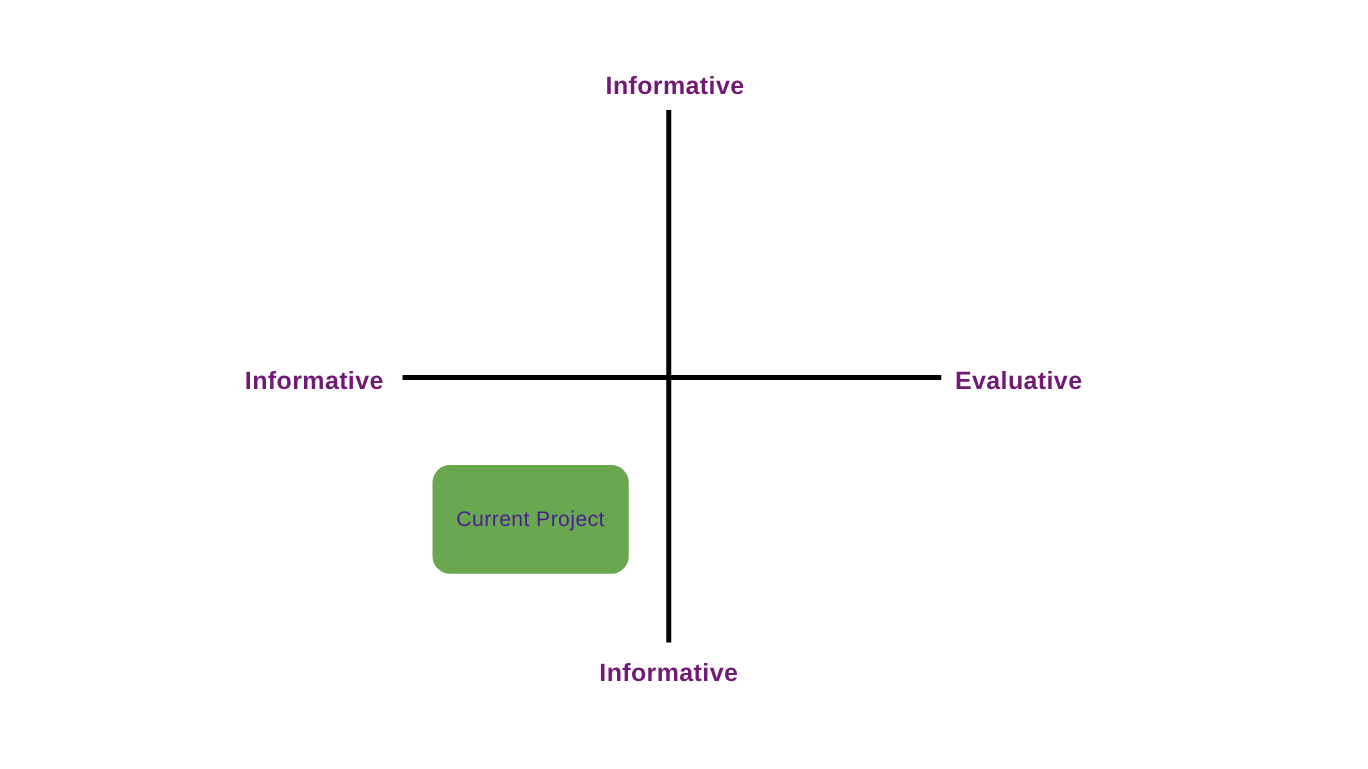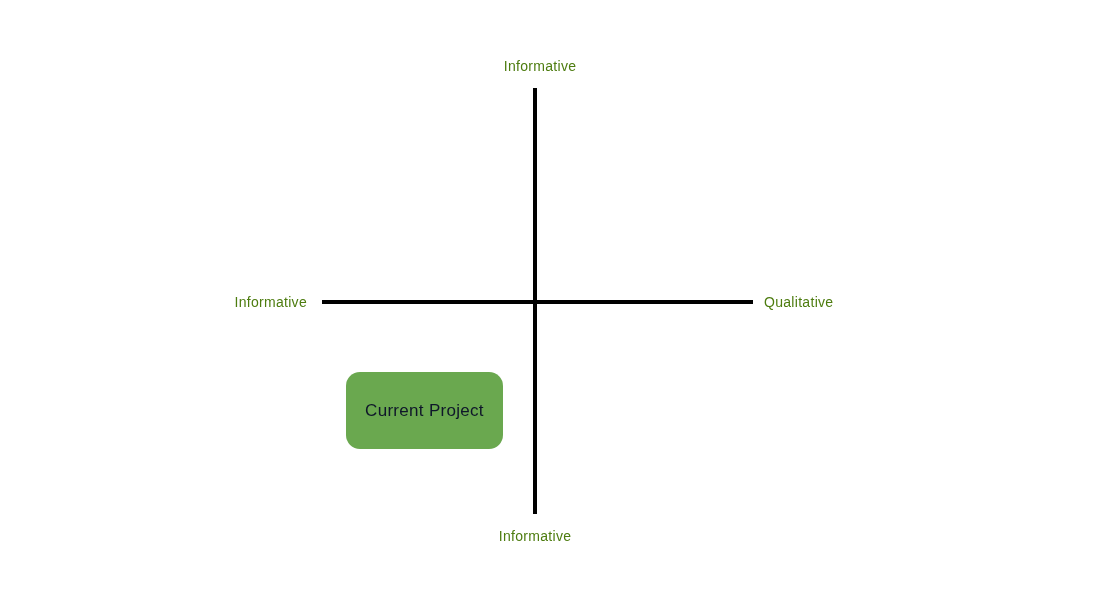--- a/index.html
+++ b/index.html
@@ -26,23 +26,23 @@
     height: 426px;
   }
   .axis-line.horizontal {
     left: 322px;
     top: 300px;
     width: 431px;
     height: 4px;
   }
   .axis-label {
     position: absolute;
-    color: #4d7c0f;
-    font-size: 14px;
-    font-weight: 400;
+    color: #701a75;
+    font-size: 20px;
+    font-weight: 700;
     letter-spacing: 0.3px;
     white-space: nowrap;
   }
   .axis-label.top {
     left: 540px;
     top: 58px;
     transform: translateX(-50%);
   }
   .axis-label.bottom {
     left: 535px;
@@ -55,27 +55,27 @@
   }
   .axis-label.right {
     left: 764px;
     top: 294px;
   }
   .project-node {
     position: absolute;
     left: 346px;
     top: 372px;
     width: 157px;
-    height: 77px;
+    height: 87px;
     background: #6aa84f;
     border-radius: 14px;
     display: flex;
     align-items: center;
     justify-content: center;
-    color: #0f172a;
+    color: #4c1d95;
     font-size: 17px;
     font-weight: 500;
     letter-spacing: 0.3px;
     cursor: pointer;
   }
 </style>
 </head>
 <body>
 
 <div class="canvas">
@@ -83,19 +83,19 @@
   <div class="axis-line vertical"></div>
 
   <div class="axis-line horizontal"></div>
 
   <div class="axis-label top">Informative</div>
 
   <div class="axis-label bottom">Informative</div>
 
   <div class="axis-label left">Informative</div>
 
-  <div class="axis-label right">Qualitative</div>
+  <div class="axis-label right">Evaluative</div>
 
   <div class="project-node">
     <span>Current Project</span>
   </div>
 
 </div>
 
 </body></html>

